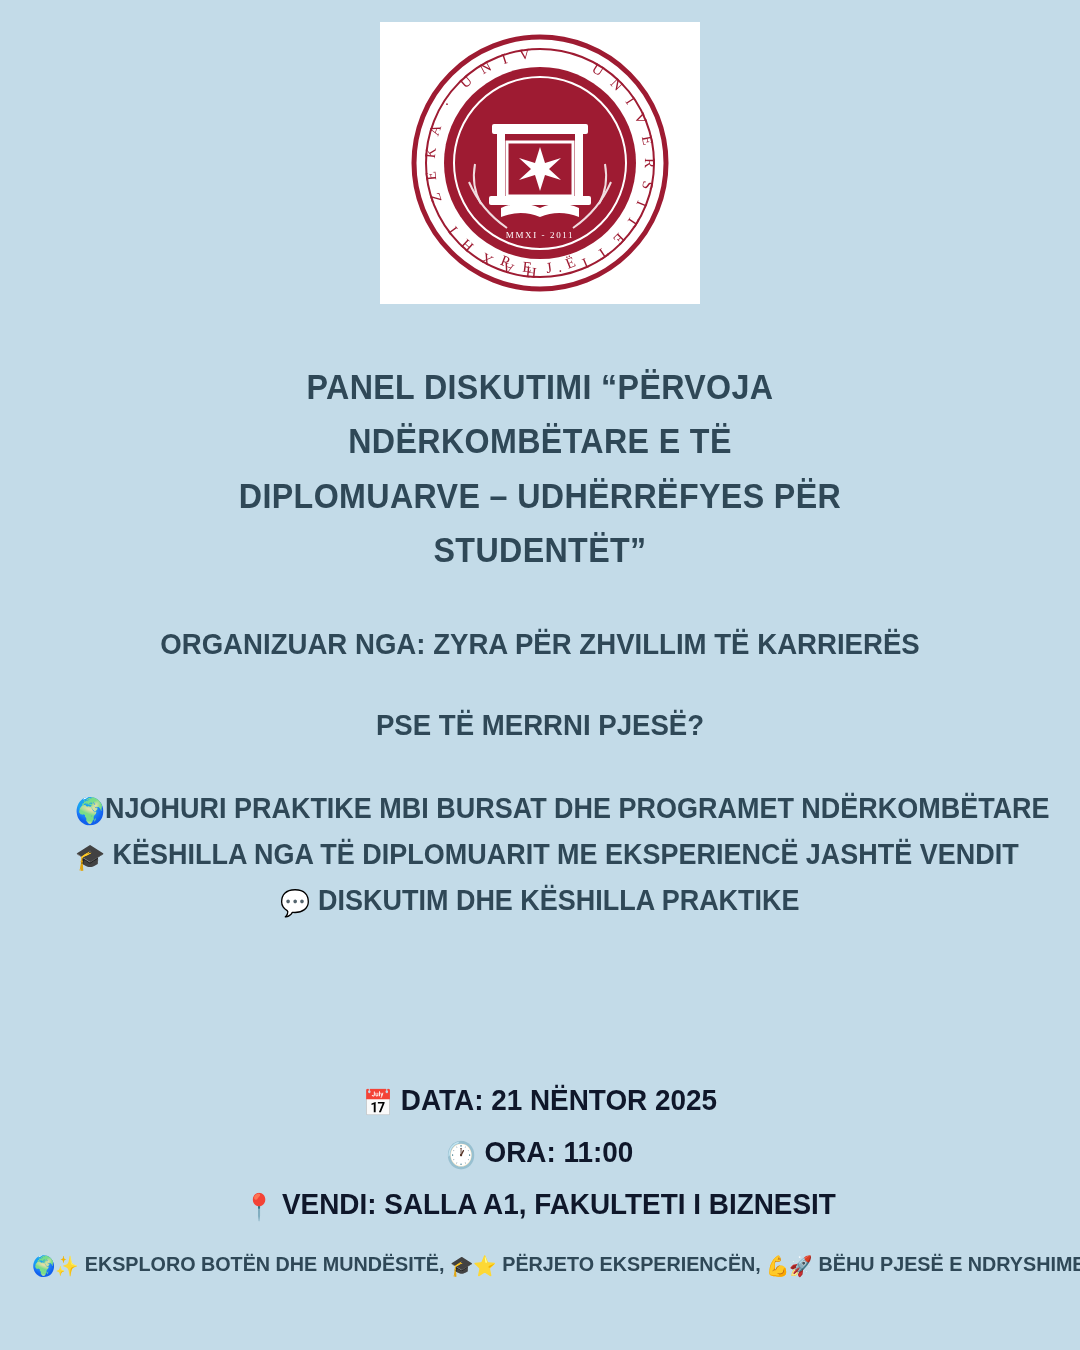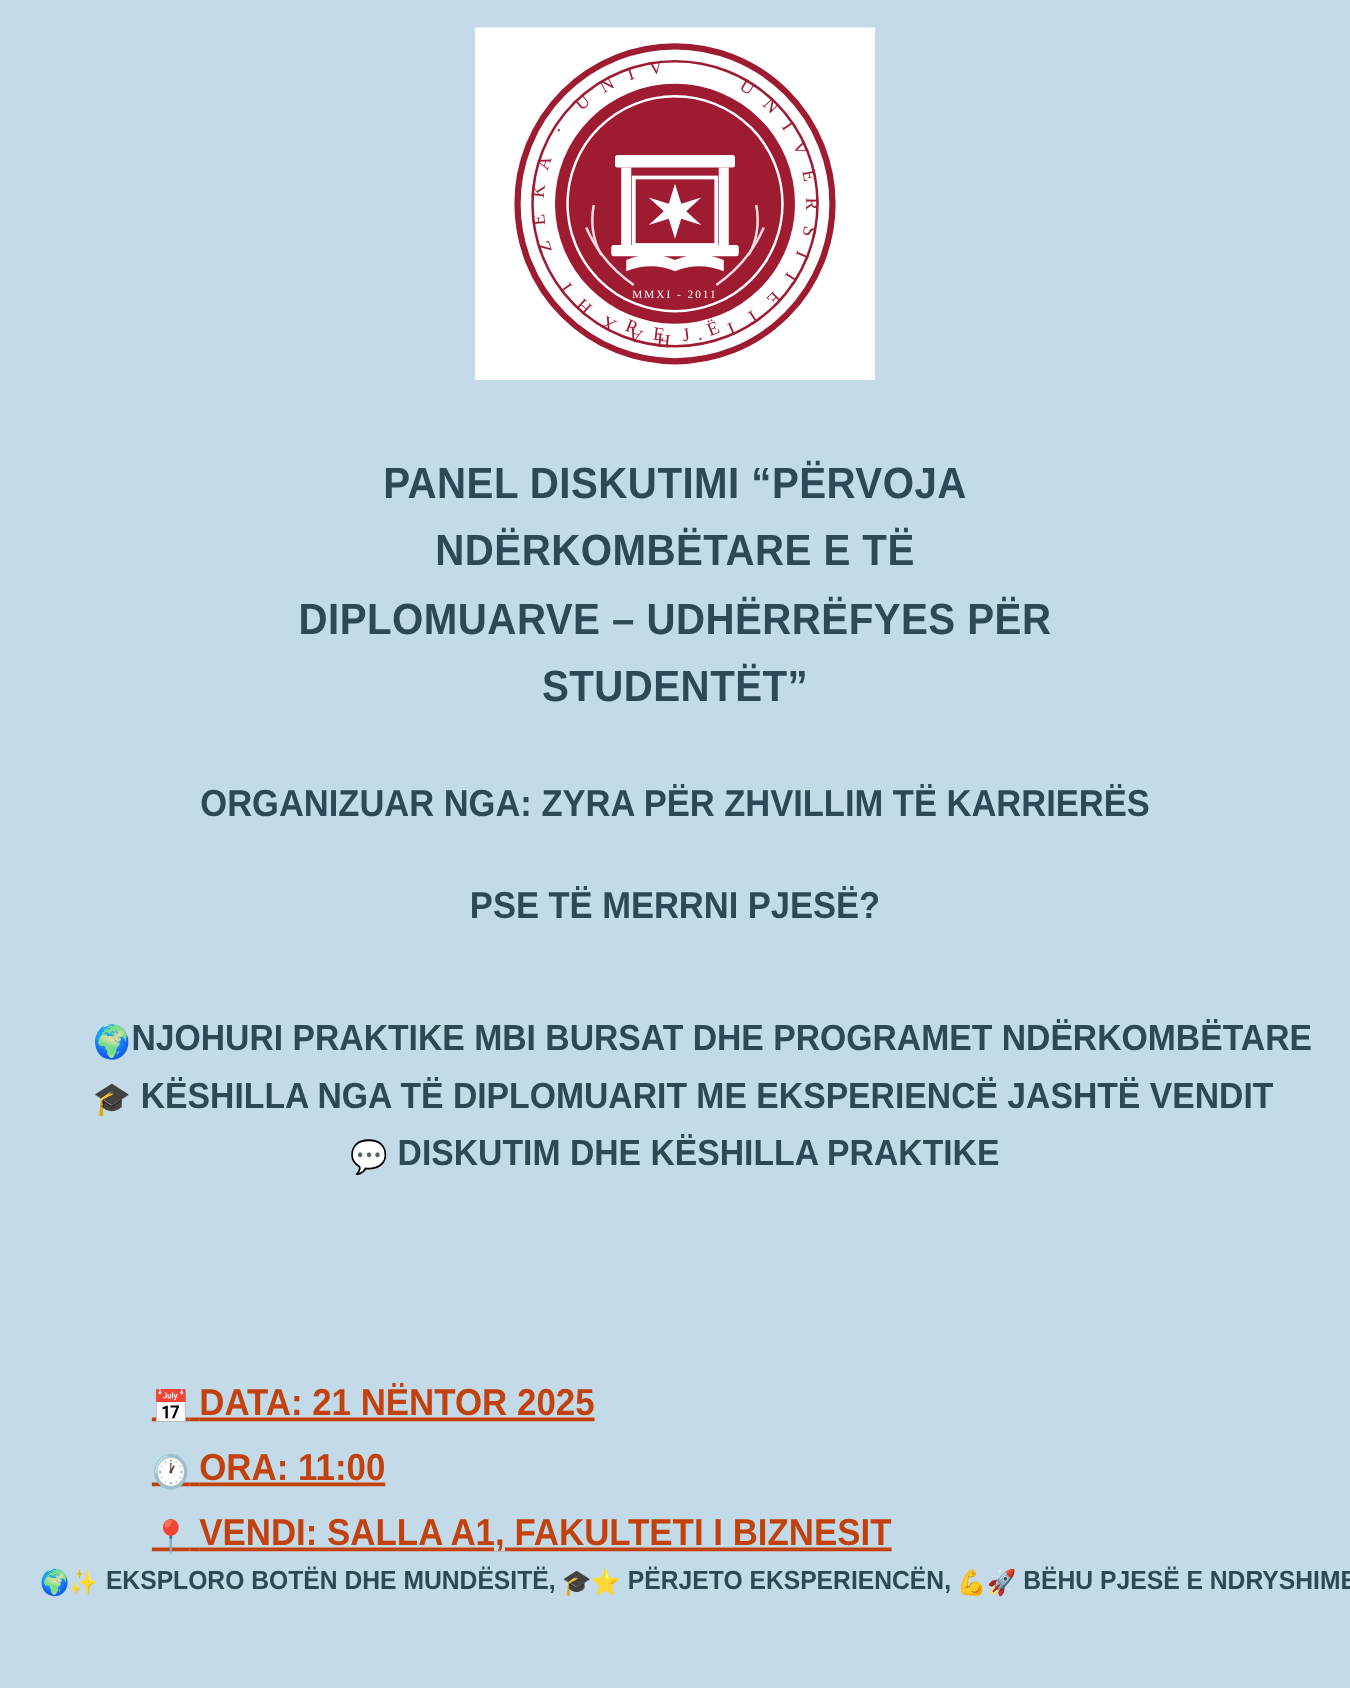--- a/index.html
+++ b/index.html
@@ -67,43 +67,43 @@
     margin-top: 42px;
     width: 860px;
     text-align: center;
     color: #2f4857;
     font-size: 30px;
     font-weight: bold;
     transform: scaleX(0.92);
   }
 
   .benefits {
-    margin-top: 67px;
+    margin-top: 44px;
     width: 1000px;
     text-align: center;
     color: #2f4857;
   }
   .benefit-line {
     font-size: 29px;
     font-weight: bold;
     line-height: 1.58;
     transform: scaleX(0.93);
     white-space: nowrap;
   }
   .emoji {
     font-family: "DejaVu Sans", sans-serif;
     font-size: 26px;
     vertical-align: -2px;
   }
 
   .details {
     margin-top: 150px;
     width: 900px;
-    color: #c2410c;
-    text-decoration: underline;
+    text-align: center;
+    color: #0f172a;
   }
   .detail-line {
     font-size: 30px;
     font-weight: bold;
     line-height: 1.72;
     transform: scaleX(0.93);
     white-space: nowrap;
   }
 
   .footer {

